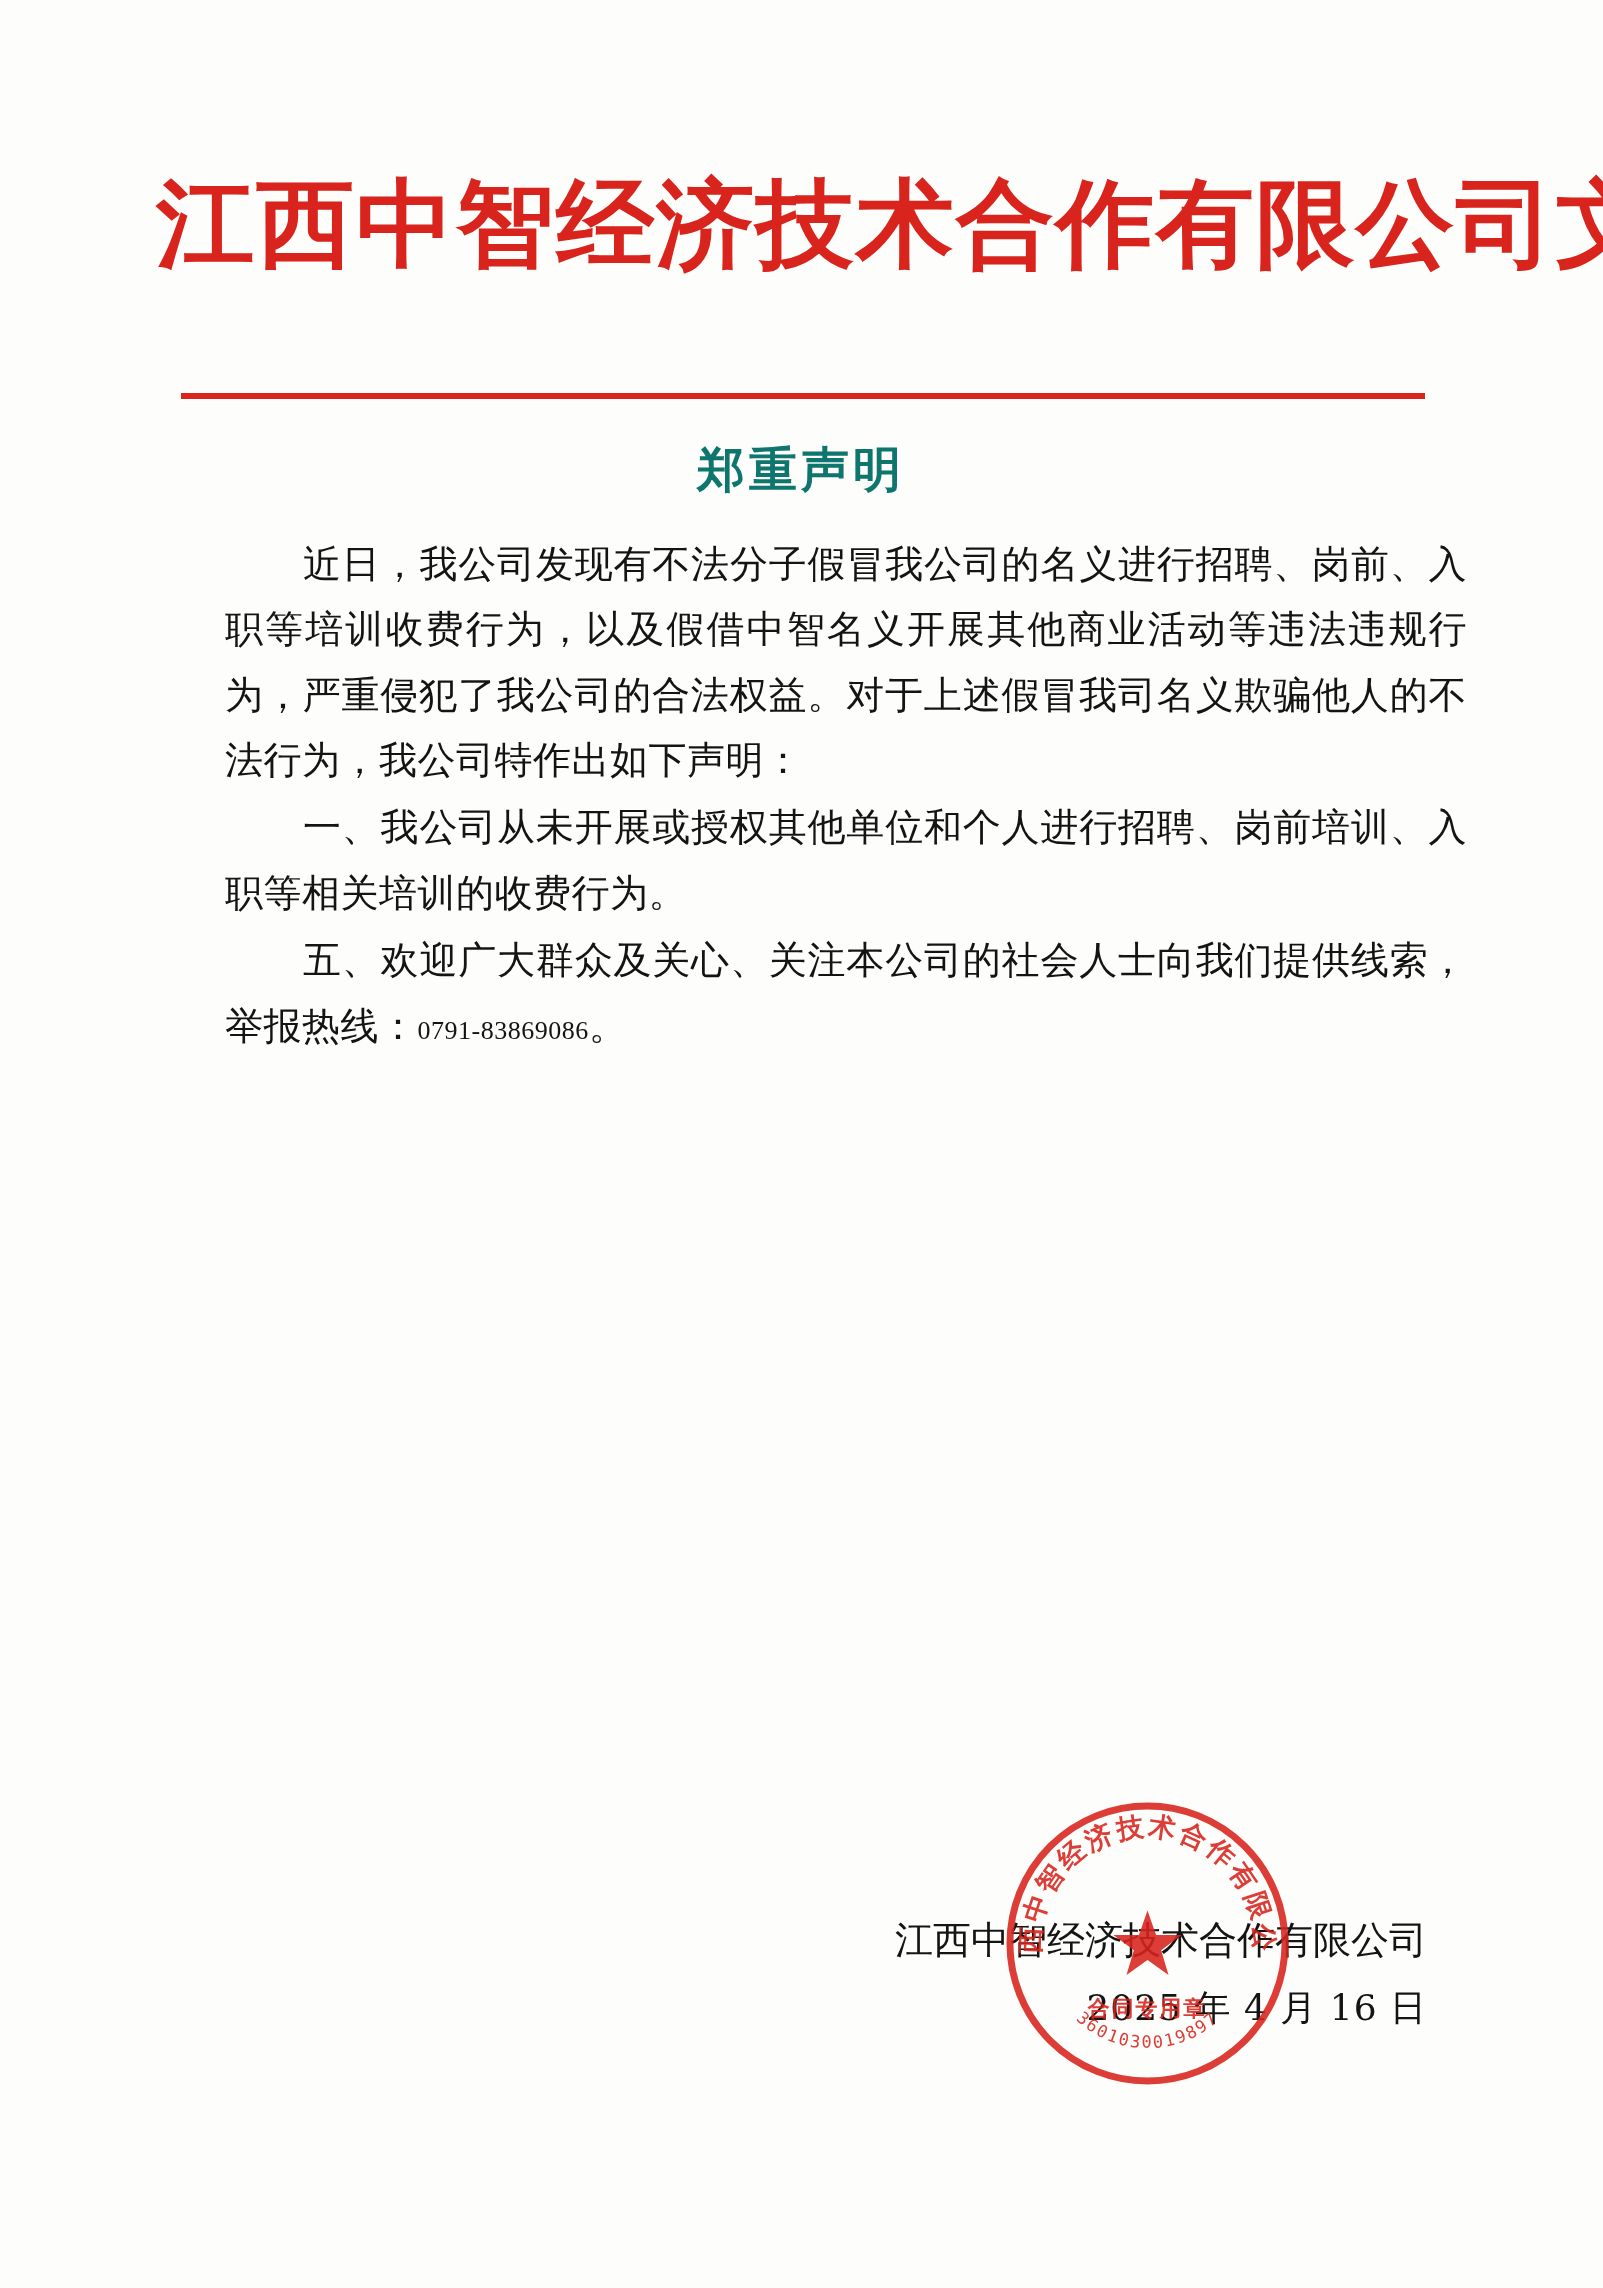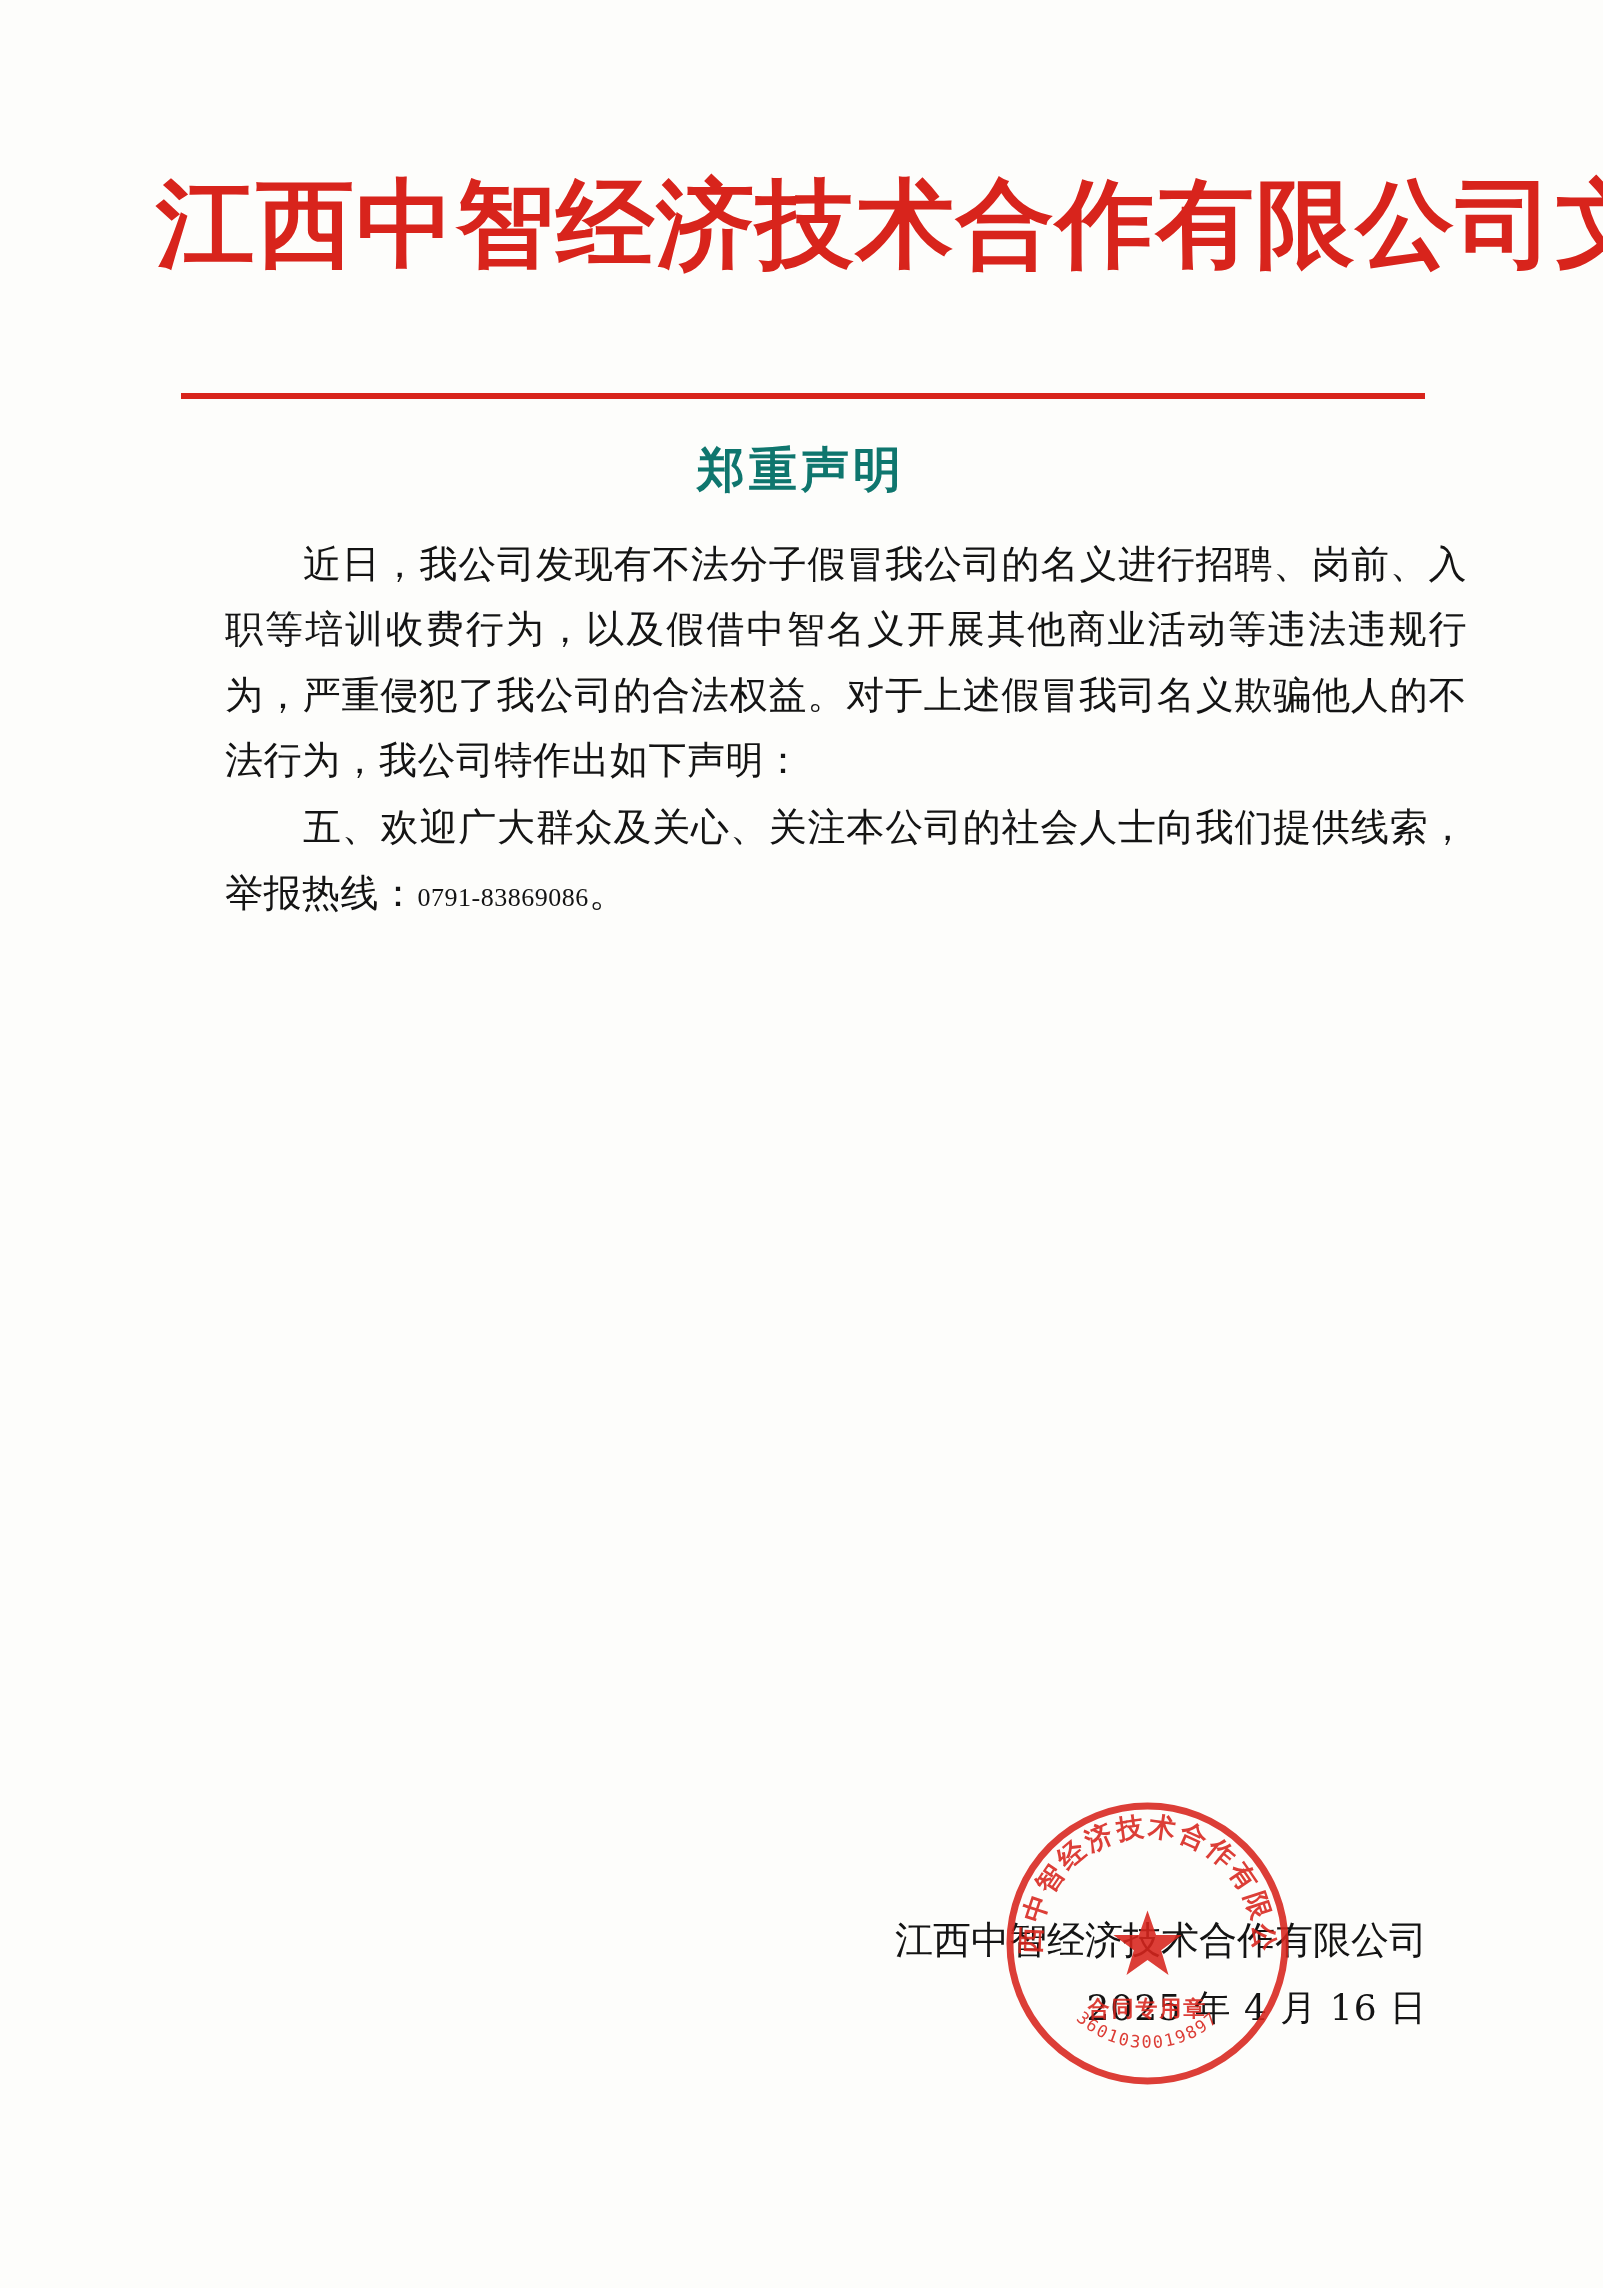--- a/index.html
+++ b/index.html
@@ -129,20 +129,21 @@
 
   <div class="letterhead">
     <div class="letterhead-title">江西中智经济技术合作有限公司文件</div>
   </div>
   <div class="letterhead-rule"></div>
 
   <div class="doc-title">郑重声明</div>
 
   <div class="body-text">
     <p class="para">近日，我公司发现有不法分子假冒我公司的名义进行招聘、岗前、入职等培训收费行为，以及假借中智名义开展其他商业活动等违法违规行为，严重侵犯了我公司的合法权益。对于上述假冒我司名义欺骗他人的不法行为，我公司特作出如下声明：</p>
+    <p class="para">一、我公司从未开展或授权其他单位和个人进行招聘、岗前培训、入职等相关培训的收费行为。</p>
     <p class="para"><span>五、欢迎广大群众及关心、关注本公司的社会人士向我们提供线索，举报热线：</span><span class="phone">0791-83869086</span><span>。</span></p>
   </div>
 
   <div class="sign-block">
     <div>江西中智经济技术合作有限公司</div>
     <div class="sign-date">2025 年 4 月 16 日</div>
   </div>
 
   <div class="seal">
     <svg width="289" height="289" viewBox="0 0 290 290" xmlns="http://www.w3.org/2000/svg">

